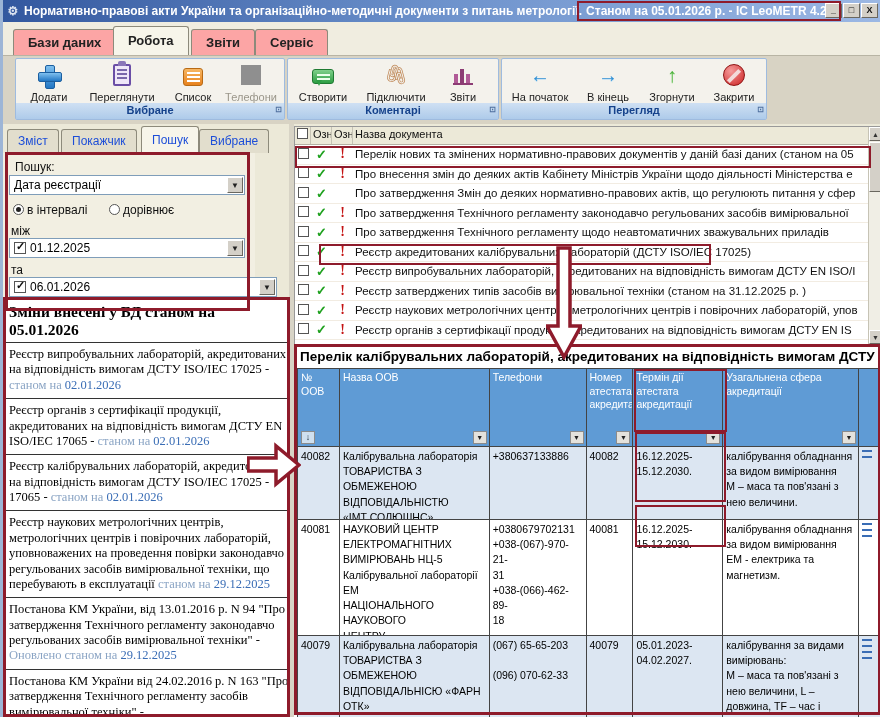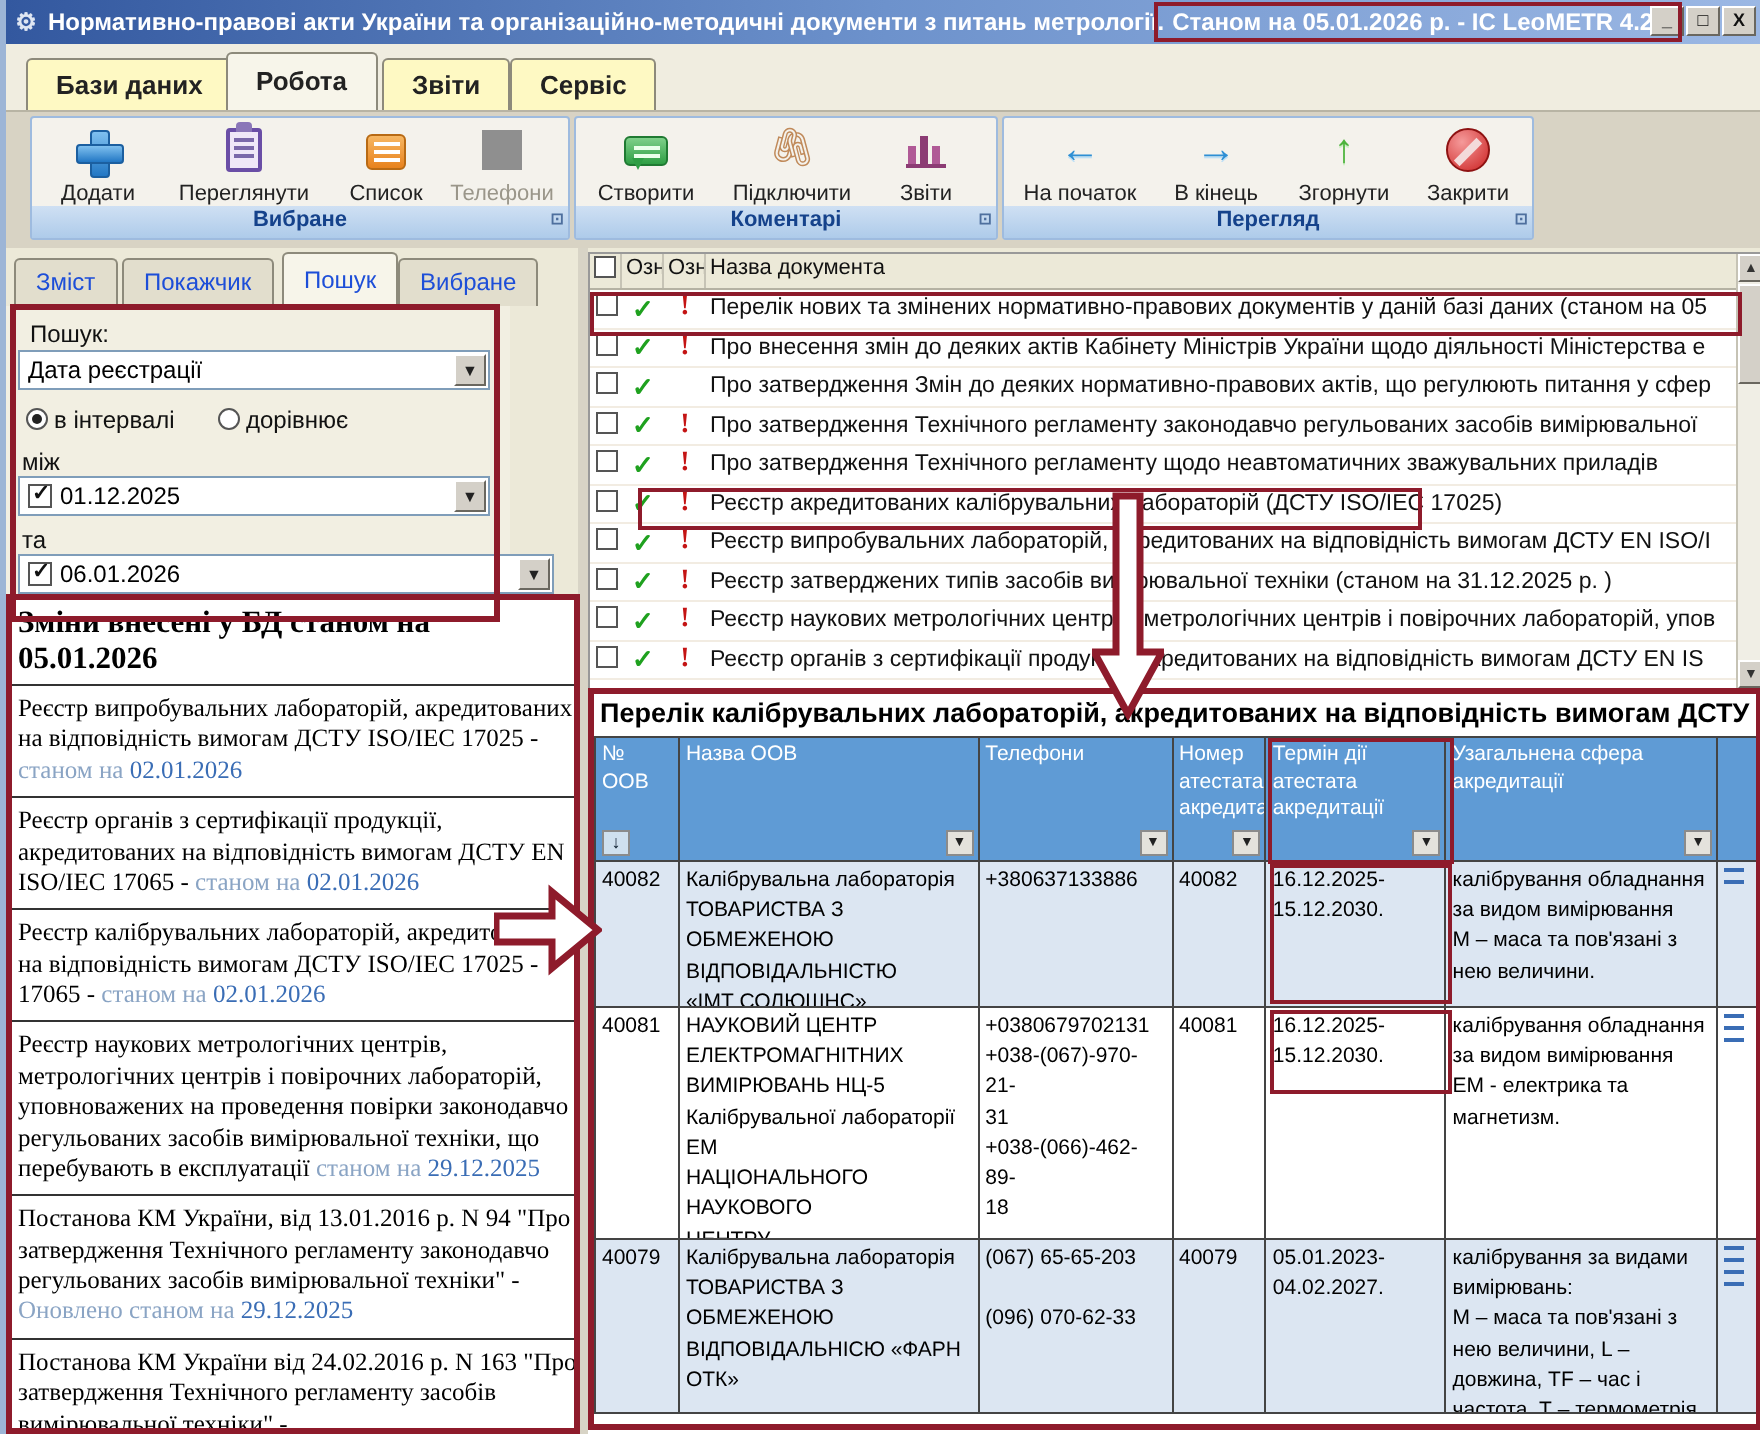--- a/index.html
+++ b/index.html
@@ -16,21 +16,21 @@
     display:flex;align-items:center;padding:0 2px;color:#fff;font-size:12px;font-weight:bold;white-space:nowrap}
   .app-icon{display:inline-block;width:16px;text-align:center;color:#dfe6f2;font-size:12px;margin-right:3px}
   .tb-normal{overflow:hidden}
   .tb-high{margin-left:4px}
   .winbtns{position:absolute;right:2px;top:3px;display:flex;gap:1px}
   .winbtn{width:17px;height:15px;background:#d4d0c8;border:1px solid;border-color:#fff #6a675f #6a675f #fff;
     font-size:9px;line-height:13px;text-align:center;color:#111;font-weight:bold}
   
   .menustrip{position:absolute;left:0;top:22px;width:880px;height:34px;background:#f0ede0;border-bottom:1px solid #b8b4a4}
   .mtab{position:absolute;bottom:0;height:26px;padding:0 14px;line-height:25px;font-size:13px;font-weight:bold;
-    background:#fef9c3;border:1px solid #8d8a7b;border-bottom:none;border-radius:3px 3px 0 0;color:#222}
+    background:#fca5a5;border:1px solid #8d8a7b;border-bottom:none;border-radius:3px 3px 0 0;color:#222}
   .mtab.active{background:#f7f5ea;height:29px;line-height:28px}
   
   .ribbon{position:absolute;left:0;top:56px;width:880px;height:68px;background:#d8d3c4}
   .rgroup{position:absolute;top:2px;height:62px;background:#f4f2ec;border:1px solid #9ebbdf;border-radius:2px}
   .rgroup .caption{position:absolute;left:0;bottom:0;width:100%;height:16px;
     background:linear-gradient(#cfe0f3,#aecbea);color:#15428b;font-size:11px;font-weight:bold;
     text-align:center;line-height:15px}
   .launcher{position:absolute;right:2px;bottom:2px;font-size:8px;color:#4e6f9e}
   .rbtn{position:absolute;top:3px;width:78px;height:42px;text-align:center;font-size:11px;color:#222}
   .rbtn .ric{display:block;height:28px;line-height:26px;font-size:20px}
@@ -97,21 +97,21 @@
     font-size:7px;text-align:center;line-height:13px;color:#333}
   .sthumb{position:absolute;left:0;top:15px;width:13px;height:50px;background:#d4d0c8;border:1px solid;border-color:#fff #6a675f #6a675f #fff}
   
   .tablepanel{position:absolute;left:291px;top:345px;width:589px;height:372px;background:#fff;overflow:hidden}
   .tbl-title{font-size:13.5px;font-weight:bold;color:#000;padding:4px 2px 2px 6px;white-space:nowrap}
   .grid{position:absolute;left:3px;top:23px;width:584px;border-top:1px solid #444;border-left:1px solid #444}
   .trow{display:flex}
   .tcell{border-right:1px solid #444;border-bottom:1px solid #444;padding:2px 3px;font-size:10.5px;line-height:1.45;
     overflow:hidden;white-space:pre-line;color:#000}
   .c1{width:42px}.c2{width:150px}.c3{width:97px}.c4{width:47px}.c5{width:90px}.c6{width:136px}.c7{width:22px}
-  .thead .tcell{background:var(--hdrblue);color:#fff;height:62px;position:relative;font-size:10.5px;line-height:1.3;white-space:normal}
+  .thead .tcell{background:var(--hdrblue);color:#fff;height:78px;position:relative;font-size:10.5px;line-height:1.3;white-space:normal}
   .filterbtn{position:absolute;right:2px;bottom:2px;width:14px;height:13px;background:#e4e2dc;border:1px solid #8b8b8b;
     font-size:7px;line-height:11px;text-align:center;color:#222}
   .sortbtn{position:absolute;left:3px;bottom:2px;width:14px;height:13px;background:#cfe0ef;border:1px solid #8b8b8b;
     font-size:9px;line-height:11px;text-align:center;color:#123}
   .trow.shaded .tcell{background:var(--rowblue)}
   .r1 .tcell{height:73px}.r2 .tcell{height:116px}.r3 .tcell{height:87px}
   .linkcell{display:flex;flex-direction:column;gap:4px;padding-top:3px}
   .linkbar{width:10px;height:2px;background:var(--linkblue)}
   
   .annot{position:absolute;border:2px solid var(--annot);pointer-events:none;z-index:50}

